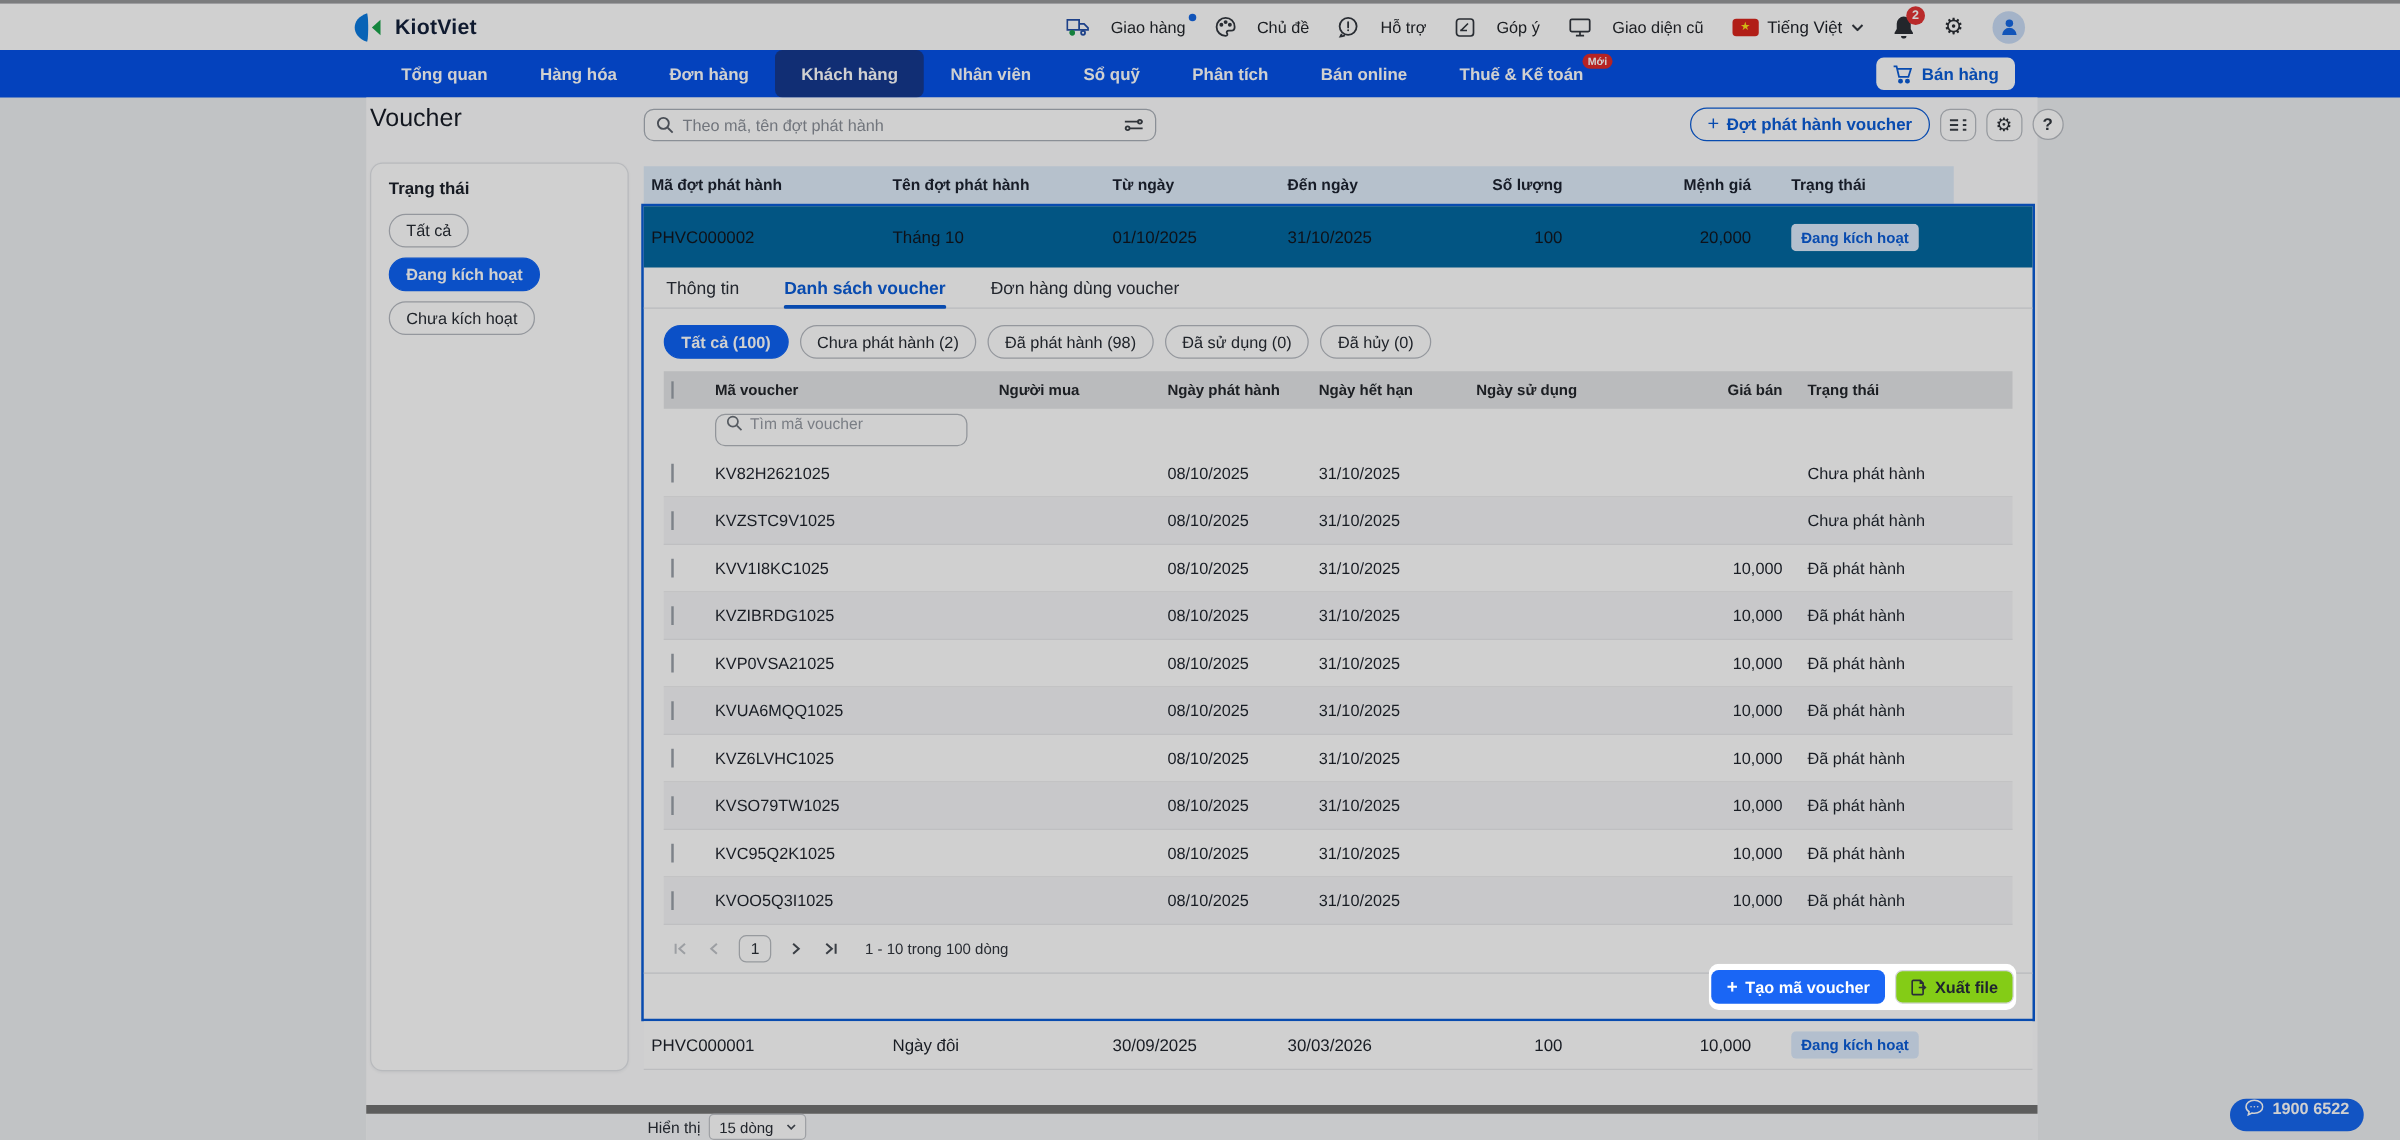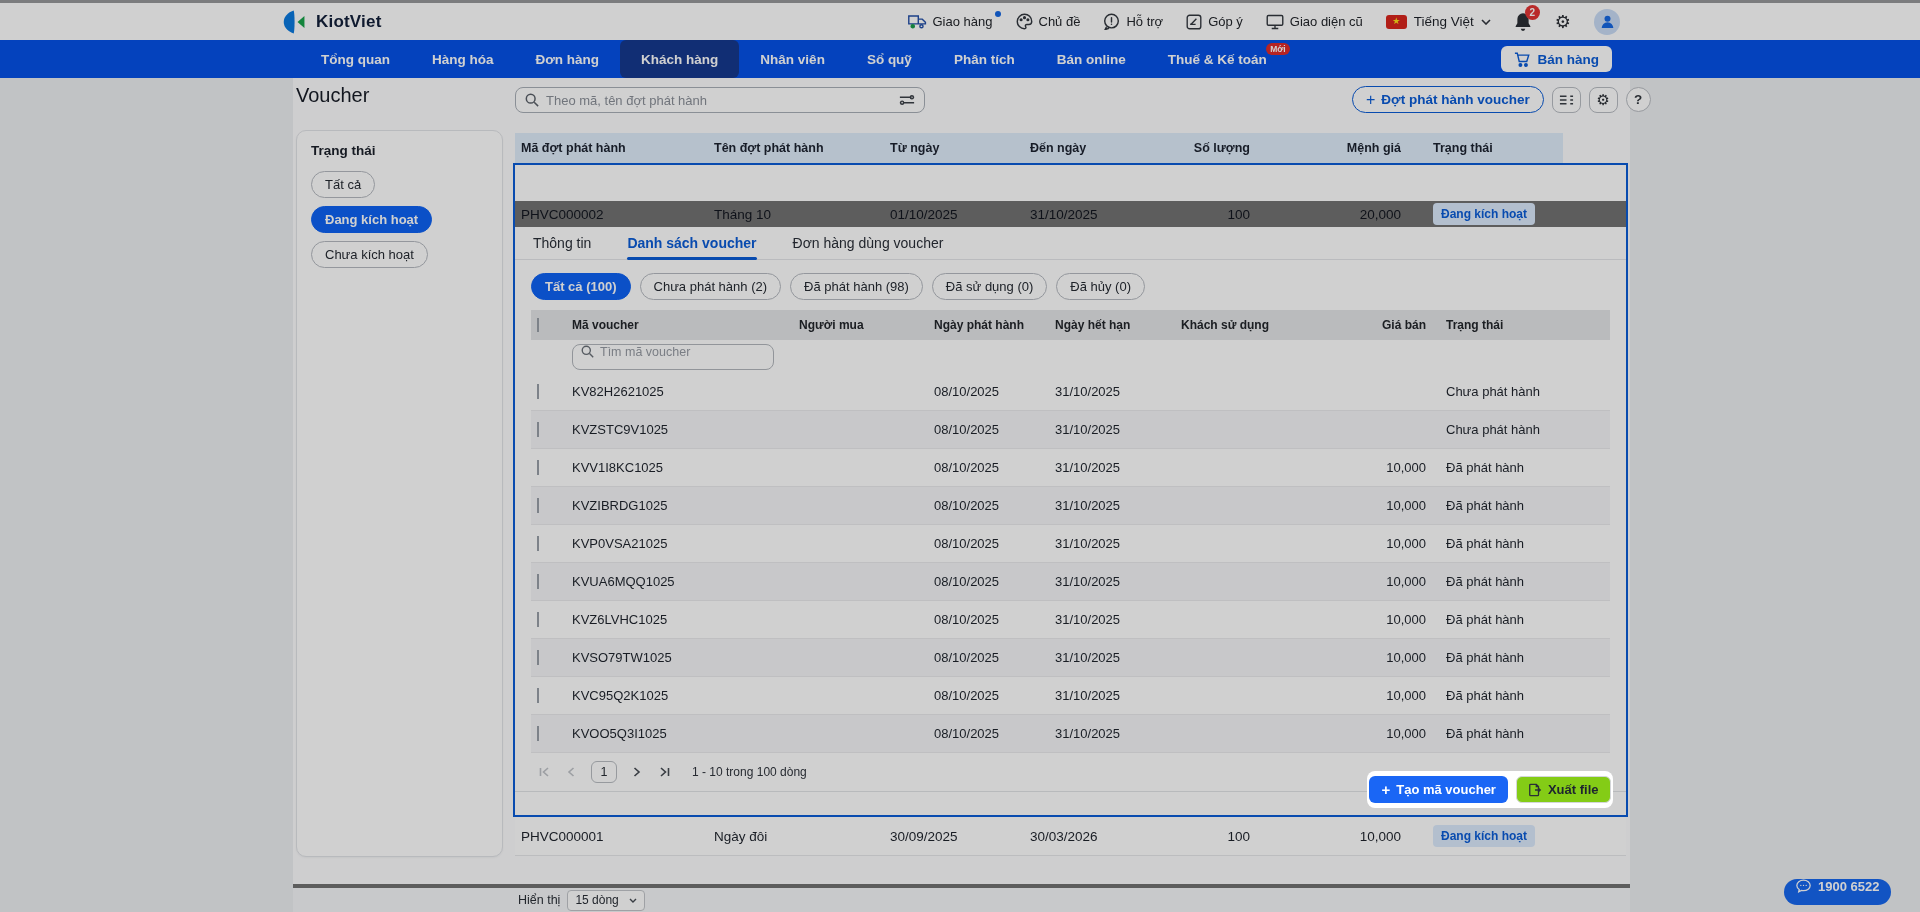--- a/index.html
+++ b/index.html
@@ -12,21 +12,21 @@
 
   
   .top-strip { position:absolute; left:0; top:0; width:1920px; height:3px; background:#97989b; }
 
   
   .topbar { position:absolute; left:0; top:3px; width:1920px; height:37px; background:#ffffff;
     display:flex; align-items:center; padding:0 300px 0 283px; }
   .logo { display:flex; align-items:center; gap:7px; }
   .logo-text { font-size:17px; font-weight:800; color:#13203a; letter-spacing:.2px; }
   .topbar-right { margin-left:auto; display:flex; align-items:center; gap:23px; }
-  .hlink { display:flex; align-items:center; gap:6px; font-size:13px; color:#23262b; cursor:pointer; position:relative; }
+  .hlink { display:flex; align-items:center; gap:17px; font-size:13px; color:#23262b; cursor:pointer; position:relative; }
   .hlink .dot { position:absolute; right:-8px; top:-3px; width:6px; height:6px; border-radius:50%; background:#1668e3; }
   .lang { display:flex; align-items:center; gap:7px; font-size:13.5px; color:#1e2229; cursor:pointer; }
   .flag { width:21px; height:14px; background:#da251d; border-radius:3px; display:flex; align-items:center; justify-content:center;
     color:#ffe01a; font-size:9px; line-height:1; }
   .bell-wrap { position:relative; cursor:pointer; }
   .bell-badge { position:absolute; top:-7px; right:-8px; min-width:15px; height:15px; border-radius:8px; background:#e33434;
     color:#fff; font-size:10px; font-weight:700; display:flex; align-items:center; justify-content:center; padding:0 3px; }
   .gear-glyph { font-size:18px; color:#2b2f35; cursor:pointer; font-family:"DejaVu Sans",sans-serif; }
   .avatar { width:26px; height:26px; border-radius:50%; background:#c9dcf6; display:flex; align-items:center; justify-content:center; cursor:pointer; }
 
@@ -74,21 +74,21 @@
   .og .stat { padding-left:26px; }
   .batch-head { position:absolute; left:222px; top:55px; width:1048px; height:30px; background:#dfedfb; font-size:12.5px;
     font-weight:700; color:#1d2330; }
   .batch-bottom { position:absolute; left:222px; top:739px; width:1111px; height:39px; background:#fff; font-size:13.5px;
     border-bottom:1px solid #e7e8ea; cursor:pointer; }
   .status-badge { display:inline-flex; align-items:center; height:22px; padding:0 8px; background:#dcebfd; color:#0b5cd7;
     font-size:12px; font-weight:600; border-radius:4px; }
 
   
   .section { position:absolute; left:220px; top:85px; width:1115px; height:654px; border:2px solid #0b5cd7; background:#fff; }
-  .batch-row { height:26px; background:#737373; font-size:13.5px; color:#12161f; cursor:pointer;margin-top:36px; }
+  .batch-row { height:49px; background:#0369a1; font-size:13.5px; color:#12161f; cursor:pointer; }
   .tabs { display:flex; gap:36px; padding:0 18px; height:33px; align-items:center; border-bottom:1px solid #e4e6e9; }
   .tab { font-size:14px; color:#2a2f38; cursor:pointer; height:100%; display:flex; align-items:center; position:relative; }
   .tab.active { color:#0b5cd7; font-weight:700; }
   .tab.active::after { content:""; position:absolute; left:0; right:0; bottom:-1px; height:3px; background:#0b5cd7; border-radius:2px; }
   .filter-pills { display:flex; gap:9px; padding:13px 16px 10px; }
 
   .inner { margin:0 16px; }
   .ig { display:grid; grid-template-columns:35px 227px 135px 121px 126px 125px 132px 1fr; align-items:center; }
   .ig > div { padding:0 6px; white-space:nowrap; overflow:hidden; }
   .ig .num { text-align:right; }
@@ -115,21 +115,21 @@
   
   .spotlight { position:absolute; left:1367px; top:771px; width:246px; height:37px; background:#ffffff; border-radius:8px;
     display:flex; align-items:center; justify-content:center; gap:8px; z-index:60; }
   .btn-create { height:27px; display:flex; align-items:center; gap:6px; padding:0 12px; background:#1a66f5; color:#fff;
     border-radius:6px; font-size:13px; font-weight:700; cursor:pointer; white-space:nowrap; }
   .btn-create .plus { font-size:15px; font-weight:600; }
   .btn-export { height:27px; display:flex; align-items:center; gap:6px; padding:0 11px; background:#84cc16; border:1px solid #d4d6da;
     border-radius:6px; color:#1e2430; font-size:13px; font-weight:600; cursor:pointer; white-space:nowrap; }
 
   
-  .footer-bar { position:absolute; left:0; bottom:0; width:1337px; height:28px; background:#f6f7f9; border-top:4px solid #737373;
+  .footer-bar { position:absolute; left:0; bottom:0; width:1337px; height:28px; background:#f6f7f9; border-top:7px solid #737373;
     display:flex; align-items:center; padding-left:225px; gap:7px; }
   .footer-bar .lbl { font-size:12.5px; color:#2a2f37; }
   .size-select { height:21px; border:1px solid #c3c6cb; border-radius:4px; background:#fff; display:flex; align-items:center;
     gap:10px; padding:0 7px; font-size:12px; color:#2a2f37; cursor:pointer; }
 
   
   .support-btn { position:absolute; left:1784px; top:879px; height:26px; padding:0 12px; background:#1767f0; border-radius:13px;
     color:#fff; font-size:13px; font-weight:700; display:flex; align-items:flex-start; gap:7px; cursor:pointer; }
 
   
@@ -333,21 +333,21 @@
         <div class="pill">Đã hủy (0)</div>
       </div>
 
     <div class="inner">
       <div class="ihead ig">
           <div><span class="checkbox"></span></div>
           <div>Mã voucher</div>
           <div>Người mua</div>
           <div>Ngày phát hành</div>
           <div>Ngày hết hạn</div>
-          <div>Khách sử dụng</div>
+          <div>Ngày sử dụng</div>
           <div class="num">Giá bán</div>
           <div class=" stat">Trạng thái</div>
         </div>
       <div class="srow">
         <div class="vsearch">
           <svg width="13" height="13" viewBox="0 0 16 16" fill="none" stroke="#6a7078" stroke-width="1.7">
             <circle cx="6.5" cy="6.5" r="5"></circle>
               <path d="M10.5 10.5 L15 15"></path>
           </svg>
           <input type="text" placeholder="Tìm mã voucher" style="">

